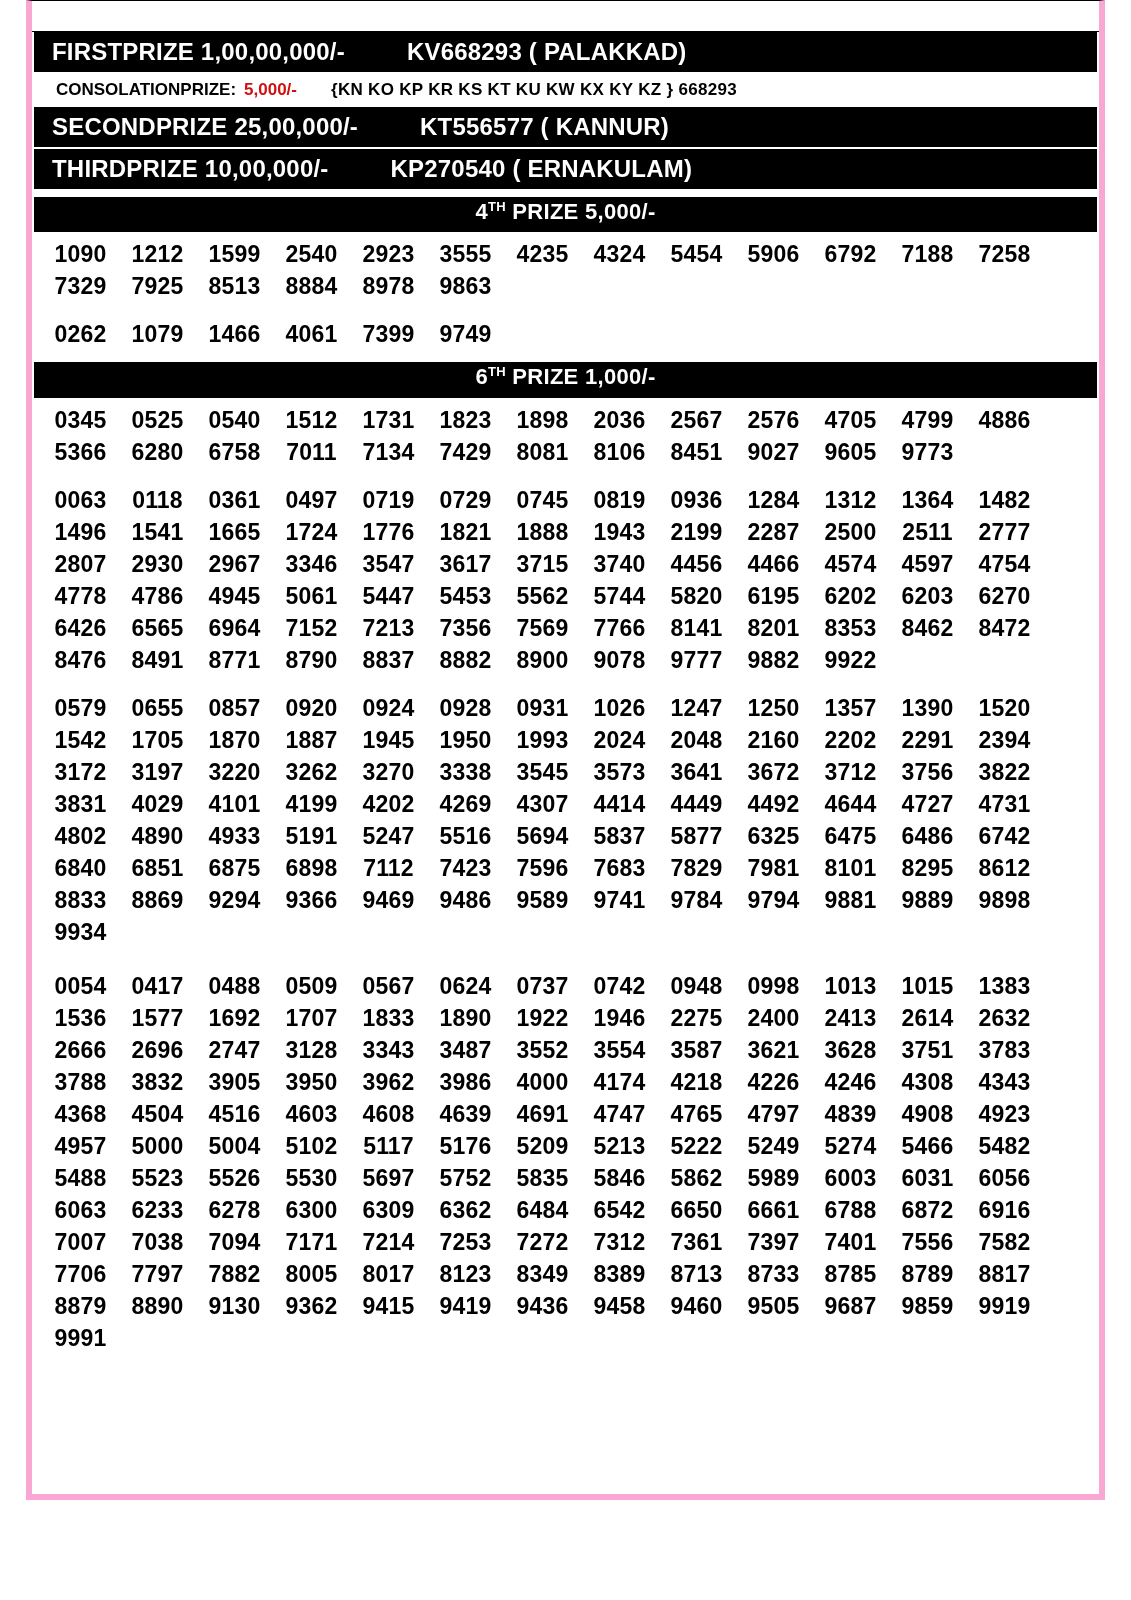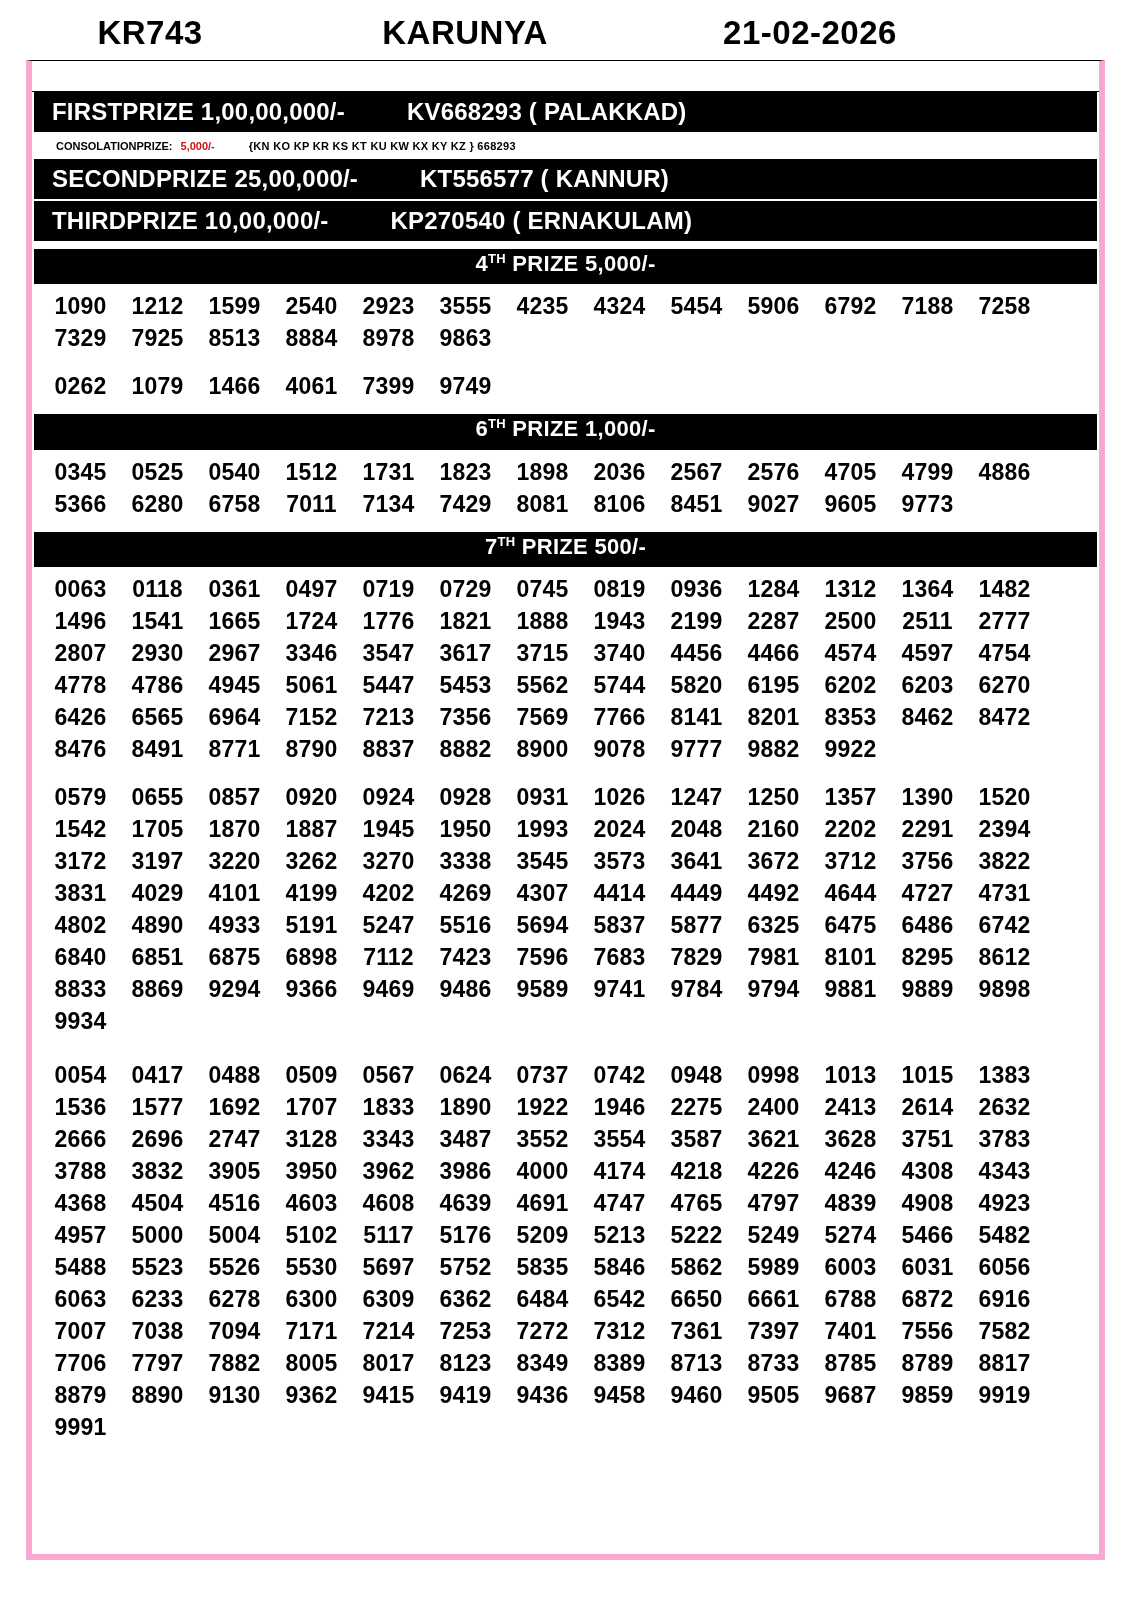--- a/index.html
+++ b/index.html
@@ -90,21 +90,21 @@
     font-size: 22px;
     text-align: center;
     padding: 2px 0 7px 0;
     letter-spacing: 0.3px;
   }
   .bar-center sup {
     font-size: 13px;
     vertical-align: super;
   }
   .consolation {
-    font-size: 11px;
+    font-size: 17px;
     font-weight: bold;
     padding: 6px 0 7px 22px;
     display: flex;
     align-items: flex-end;
     white-space: nowrap;
   }
   .consolation .amount {
     color: #d01010;
     margin-left: 8px;
   }
@@ -130,25 +130,20 @@
   }
   .grid.cols13 .num { width: 77px; }
   .spacer-sm { height: 6px; }
   .spacer-md { height: 12px; }
 </style>
 </head>
 <body>
 
 <div class="page">
 
-  <div class="header">
-    <div class="code">KR743</div>
-    <div class="name">KARUNYA</div>
-    <div class="date">21-02-2026</div>
-  </div>
 
   <div class="frame">
     <div class="topstrip"></div>
 
     <div class="inner">
 
       <div class="bar bar-top">
         <span class="label">FIRSTPRIZE 1,00,00,000/-</span>
         <span class="ticket">KV668293 ( PALAKKAD)</span>
       </div>
@@ -235,23 +230,20 @@
           <div class="num">8081</div>
           <div class="num">8106</div>
           <div class="num">8451</div>
           <div class="num">9027</div>
           <div class="num">9605</div>
           <div class="num">9773</div>
         </div>
 
       <div class="spacer-sm"></div>
 
-      <div class="bar bar-center">
-        <span>7</span><sup>TH</sup><span> PRIZE 500/-</span>
-      </div>
       <div class="grid cols13">
           <div class="num">0063</div>
           <div class="num">0118</div>
           <div class="num">0361</div>
           <div class="num">0497</div>
           <div class="num">0719</div>
           <div class="num">0729</div>
           <div class="num">0745</div>
           <div class="num">0819</div>
           <div class="num">0936</div>

